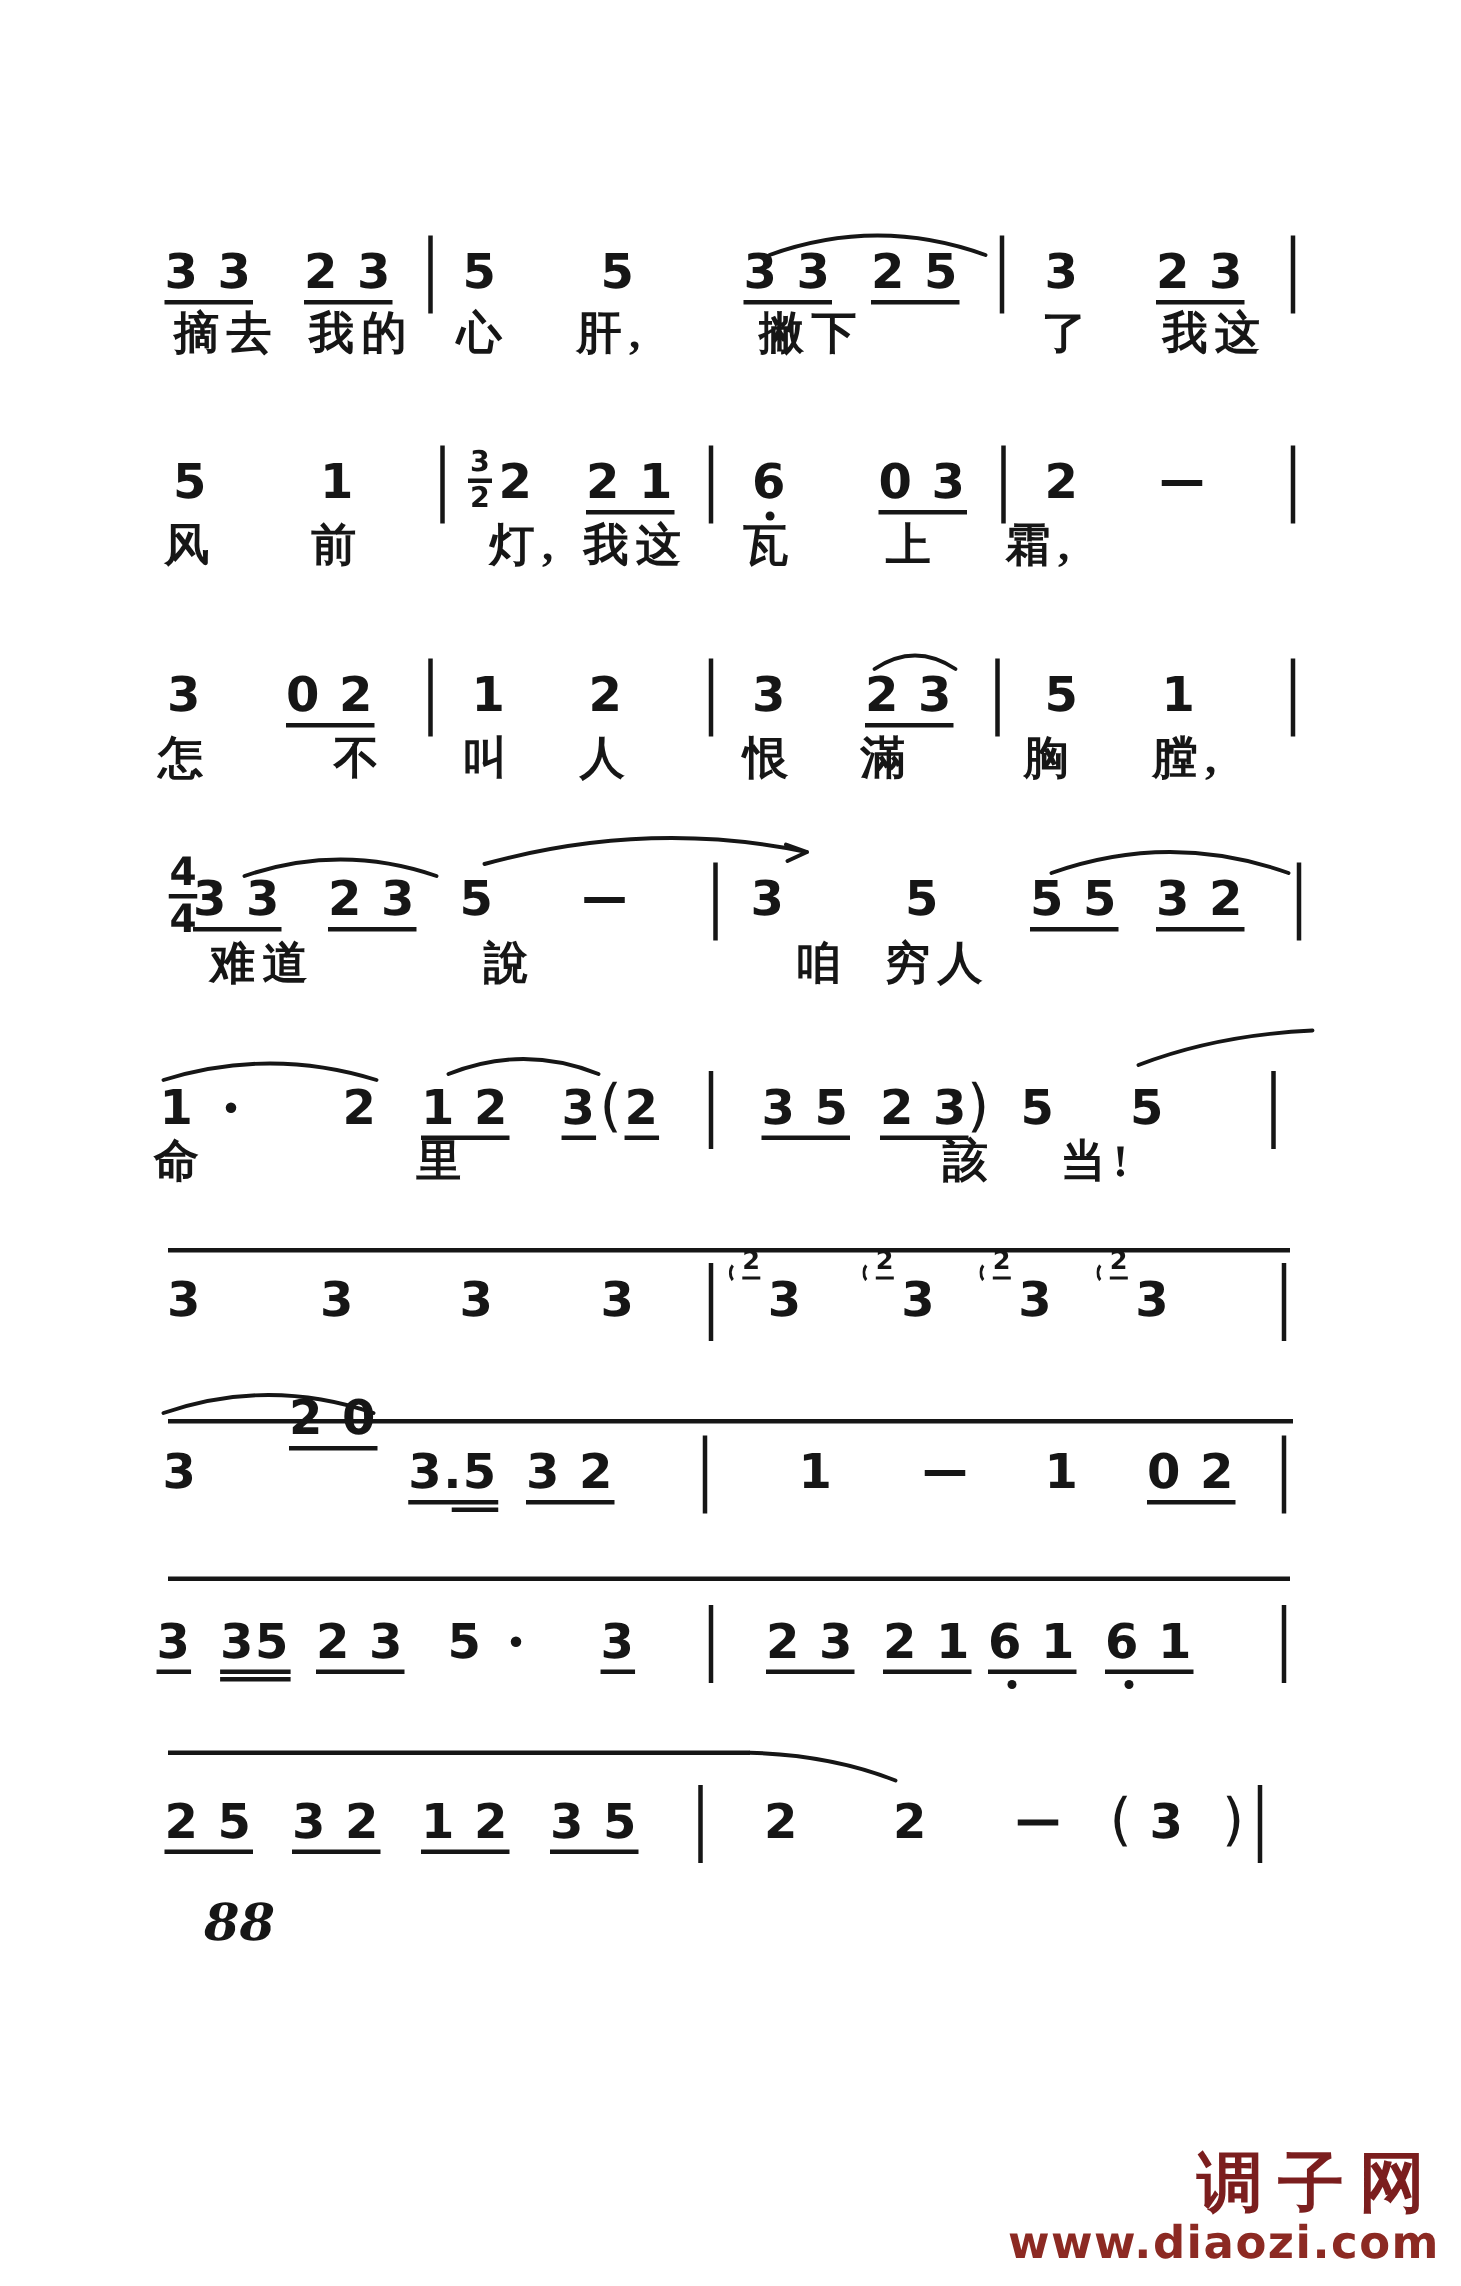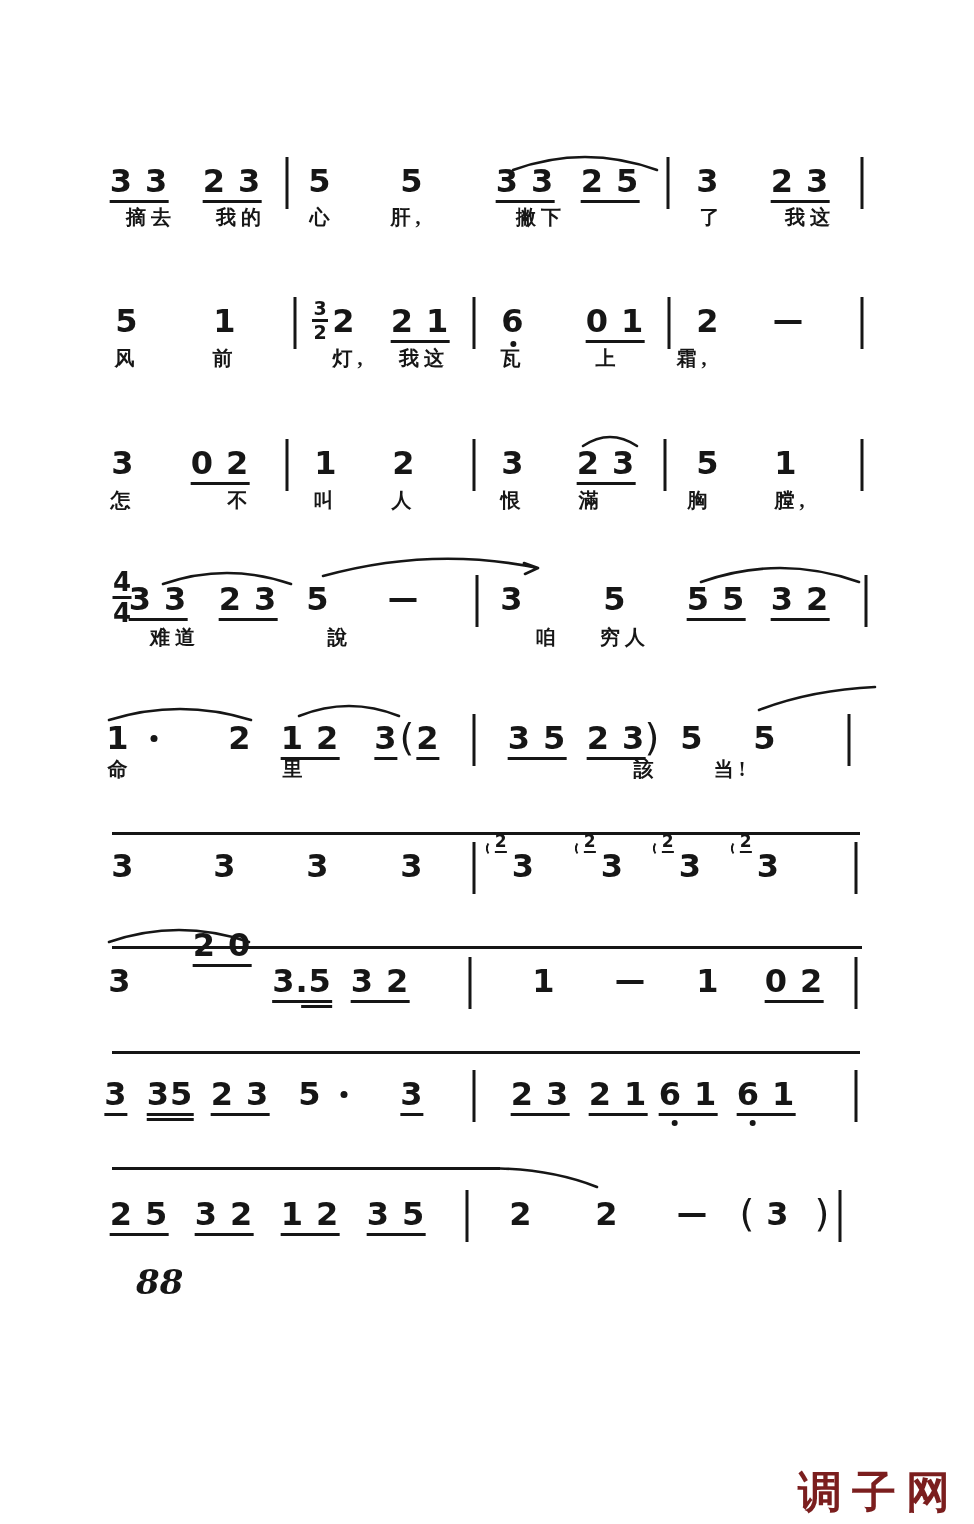--- a/index.html
+++ b/index.html
@@ -29,21 +29,21 @@
   .ts .fbar{ background:var(--ink); height:2.5px; margin:1px 0; }
   .ts.small .tnum{ font-size:19px; } .ts.small .fbar{ width:16px; }
   .ts.large .tnum{ font-size:26px; } .ts.large .fbar{ width:19px; }
   
   .grace{ position:absolute; transform:translateX(-50%); }
   .gmain{ font-size:32px; font-weight:700; line-height:1; }
   .gsup{ position:absolute; top:-17px; left:-17px; font-size:17px; font-weight:700; line-height:1; text-align:center; }
   .gul{ display:block; height:2px; background:var(--ink); margin-top:1px; }
   .ghook{ position:absolute; left:-9px; top:8px; width:8px; height:11px; border:2px solid transparent; border-left-color:var(--ink); border-radius:50%; }
   
-  .lyric{ position:absolute; transform:translateX(-50%); font-family:"Liberation Serif","DejaVu Serif",serif; font-weight:700; font-size:20px; line-height:1.1; white-space:nowrap; letter-spacing:5px; }
+  .lyric{ position:absolute; transform:translateX(-50%); font-family:"Liberation Serif","DejaVu Serif",serif; font-weight:700; font-size:30px; line-height:1.1; white-space:nowrap; letter-spacing:5px; }
   
   .sysline{ position:absolute; height:3px; background:var(--ink); }
   svg.slur, svg.hook{ position:absolute; overflow:visible; }
   
   .pagenum{ position:absolute; left:136px; top:1262px; font-family:"DejaVu Serif",serif; font-style:italic; font-weight:700; font-size:34px; }
   .wm{ position:absolute; right:14px; bottom:10px; text-align:right; font-family:"DejaVu Sans",sans-serif; }
   .wm-name{ font-size:44px; font-weight:700; letter-spacing:10px; line-height:1.0; }
   .wm-url{ font-size:30px; font-weight:700; letter-spacing:1px; line-height:1.2; }
 </style>
 </head>
@@ -110,21 +110,21 @@
     <span class="note" style="left: 420px; top: 305px;">
       <span class="nt">2 1</span>
       <span class="ul"></span>
     </span>
     <span class="bar" style="left: 474px; top: 297px;"></span>
     <span class="note" style="left: 513px; top: 305px;">
       <span class="nt">6</span>
       <span class="lowdot center"></span>
     </span>
     <span class="note" style="left: 615px; top: 305px;">
-      <span class="nt">0 1</span>
+      <span class="nt">0 3</span>
       <span class="ul"></span>
     </span>
     <span class="bar" style="left: 669px; top: 297px;"></span>
     <span class="note" style="left: 708px; top: 305px;">
       <span class="nt">2</span>
     </span>
     <span class="dash" style="left: 788px; top: 320px;"></span>
     <span class="bar" style="left: 862px; top: 297px;"></span>
     <span class="lyric" style="left: 127px; top: 347px;">风</span>
     <span class="lyric" style="left: 225px; top: 347px;">前</span>
@@ -397,13 +397,14 @@
       <span class="nt">3</span>
     </span>
     <span class="paren" style="left: 822px; top: 1194px;">)</span>
     <span class="bar" style="left: 840px; top: 1190px;"></span>
   </div>
 
 <div class="pagenum">88</div>
 
 <div class="wm">
   <div class="wm-name" style="color: rgb(123, 30, 30);">调子网</div>
+  <div class="wm-url" style="color: rgb(140, 42, 35);">www.diaozi.com</div>
 </div>
 
 </body></html>

